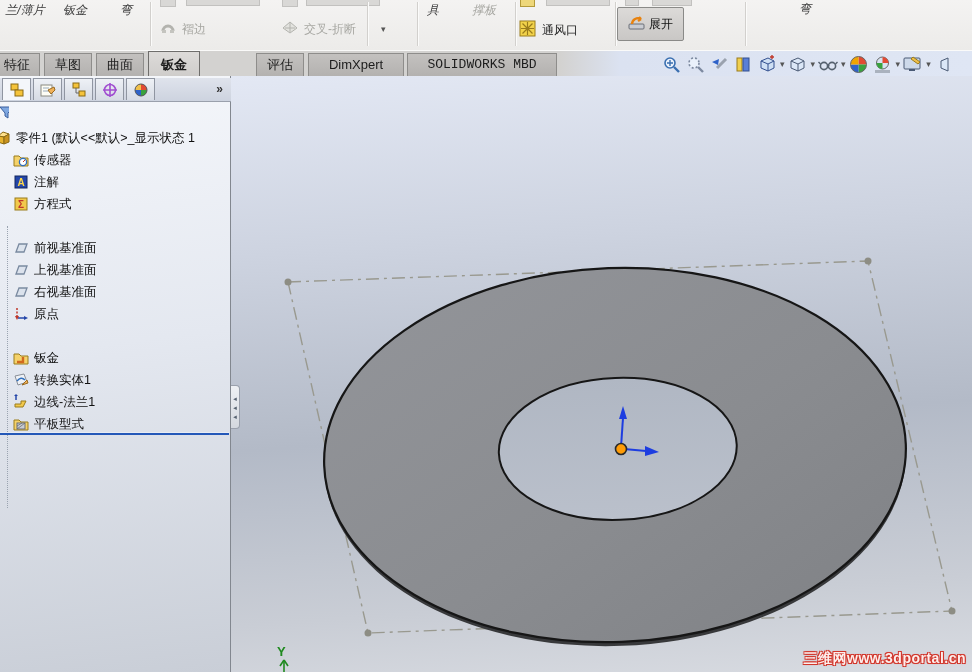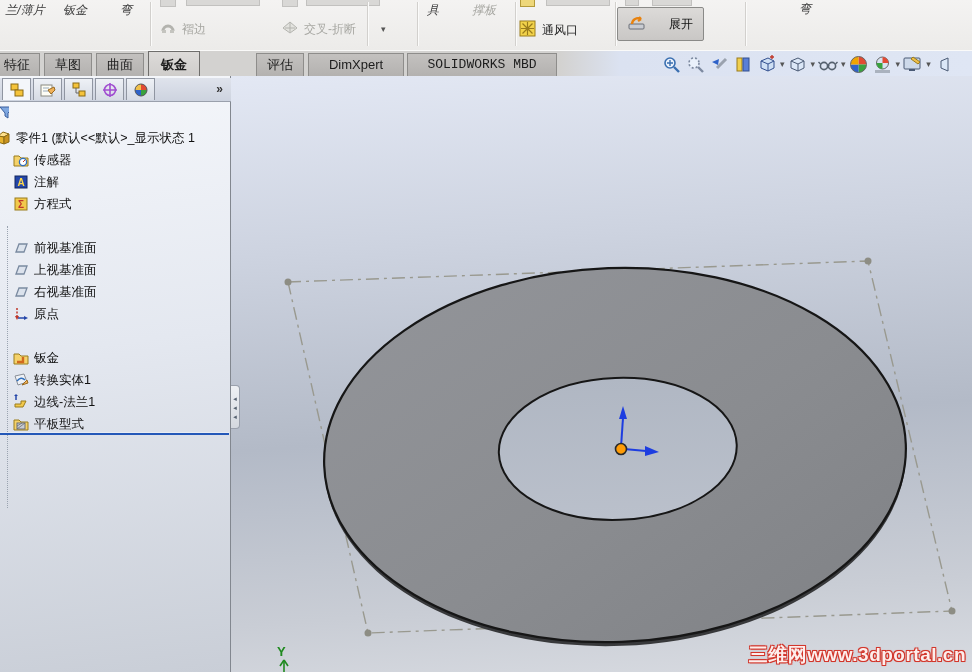--- a/index.html
+++ b/index.html
@@ -10,21 +10,21 @@
   .abs{position:absolute;}
   
   #ribbon{left:0;top:0;width:972px;height:50px;background:linear-gradient(#f4f3f2,#ecebe9);}
   .rib-sep{width:1px;top:2px;height:44px;background:#d2d0cd;box-shadow:1px 0 0 #fbfbfa;}
   .big-label{color:#3d3d3d;text-align:center;line-height:15px;font-size:12px;font-style:italic;}
   .dis{color:#a7a7a2;}
   .small-item{display:flex;align-items:center;gap:6px;font-size:12px;}
   .sliver{background:#d9d8d6;border:1px solid #c2c1bf;border-top:none;}
   .sliver-y{background:#eed77a;border:1px solid #b49a3a;border-top:none;}
   .caret{font-size:9px;color:#555;}
-  #unfold-btn{display:flex;align-items:center;gap:23px;padding:16px 10px;height:27px;
+  #unfold-btn{display:flex;align-items:center;gap:3px;padding:16px 10px;height:27px;
       background:linear-gradient(#dcdad8,#c9c7c5);border:1px solid #8a8a88;border-radius:2px;}
   
   #tabstrip{left:0;top:50px;width:972px;height:26px;
       background:linear-gradient(to right,#d3d2d0 0,#d3d2d0 560px,#dbe2f1 620px,#dfe6f4 100%);
       border-top:1px solid #fafaf9;}
   .tab{position:absolute;top:2px;height:24px;line-height:22px;text-align:center;
       background:linear-gradient(#c3c1bf,#b3b1af);border:1px solid #8e8d8b;border-bottom:none;
       font-size:13px;color:#1c1c1c;}
   .tab.active{background:linear-gradient(#dddbd9,#cfcdcb);border:1px solid #6f6e6c;top:0;height:26px;line-height:26px;font-weight:bold;}
   
@@ -44,21 +44,21 @@
   .tic{width:16px;height:16px;flex:none;margin-right:5px;display:inline-flex;}
   .tlabel{font-size:12.5px;color:#111;}
   #tree-guide{left:7px;top:150px;width:1px;height:282px;border-left:1px dotted #9aa3b0;}
   #rollback{left:0;top:356px;width:229px;height:3px;background:#2458b8;border-top:1px solid #e8ecf4;}
   #splitter{left:231px;top:385px;width:9px;height:44px;background:linear-gradient(#eef0f4,#d4d8df);
       border:1px solid #9aa0ac;border-left:none;border-radius:0 4px 4px 0;
       display:flex;flex-direction:column;align-items:center;justify-content:center;color:#55606e;font-size:7px;line-height:9px;}
   
   #viewport{left:231px;top:76px;width:741px;height:596px;
       background:linear-gradient(176deg,#e3e8f4 0%,#cdd3e0 28%,#b3bac7 58%,#c9cdd5 85%,#d8dbe1 100%);}
-  #watermark{right:6px;bottom:4px;font-size:19px;font-weight:bold;letter-spacing:.5px;
+  #watermark{right:6px;bottom:4px;font-size:14px;font-weight:bold;letter-spacing:.5px;
       color:#fdeeec;text-shadow:-1px -1px 0 #d2362b,1px -1px 0 #d2362b,-1px 1px 0 #d2362b,1px 1px 0 #d2362b,0 0 2px #d2362b;}
 </style>
 </head>
 <body>
 
 <div id="app">
 
   <div id="ribbon" class="abs">
 
     <div class="abs big-label" style="left:2px;top:3px;width:46px;">兰/薄片</div>

